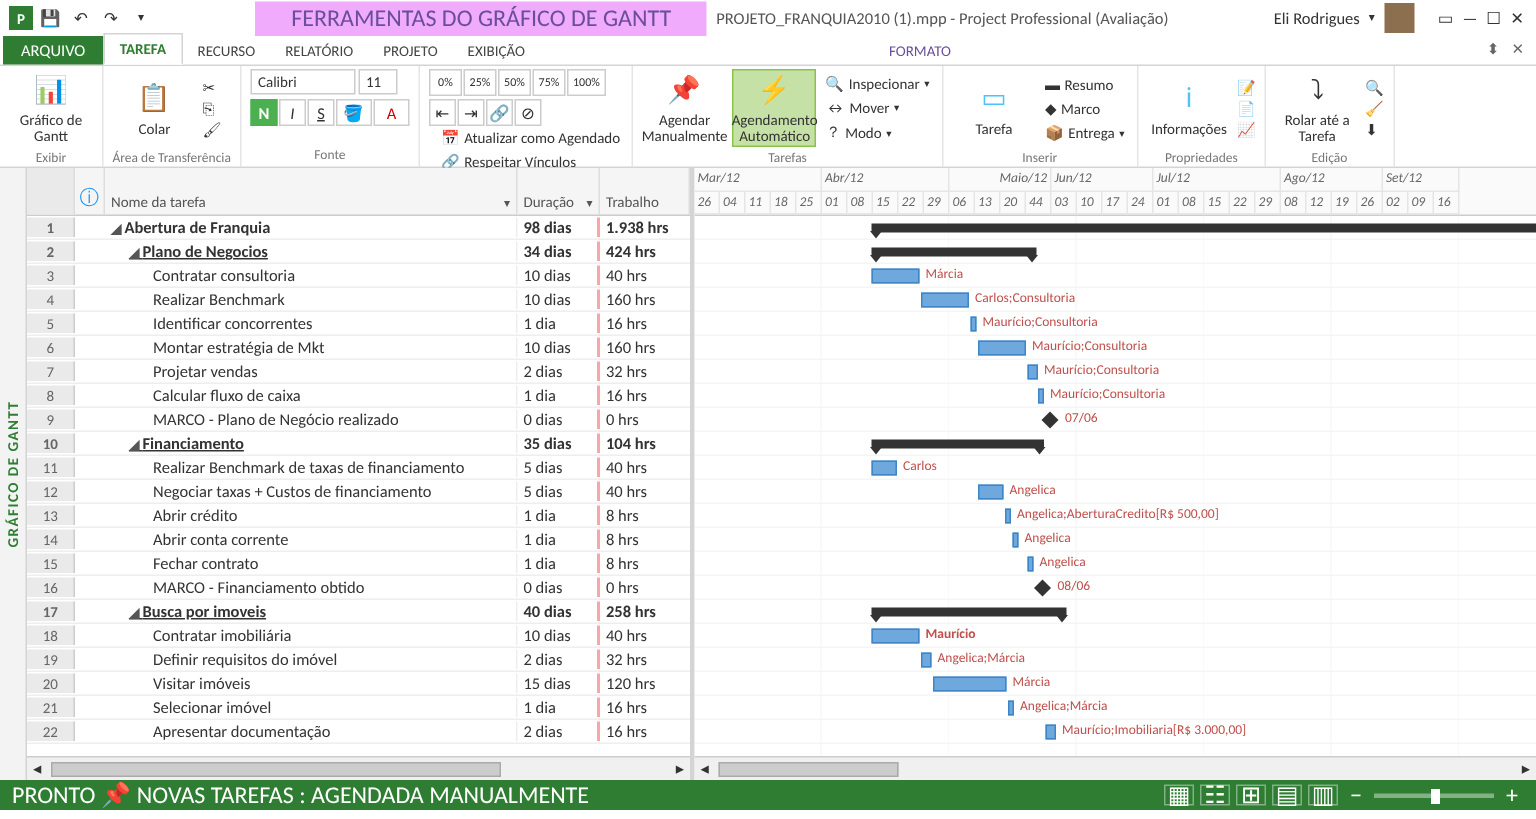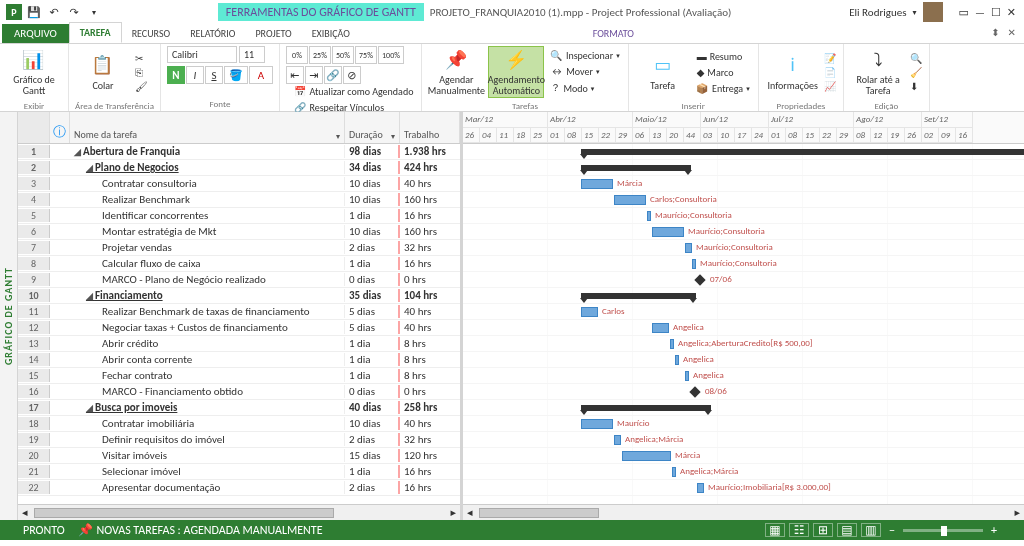--- a/index.html
+++ b/index.html
@@ -3,21 +3,21 @@
 <meta charset="utf-8">
 <style>
 * { box-sizing: border-box; margin: 0; padding: 0; font-family: "Segoe UI", Calibri, sans-serif; }
 body { width: 1024px; height: 546px; overflow: hidden; background: #fff; font-size: 11px; color: #333; }
 
 
 .titlebar { height: 24px; background: #fff; display: flex; align-items: center; font-size: 11px; }
 .qat { display: flex; align-items: center; gap: 4px; padding: 0 6px; }
 .qat .icon { width: 16px; height: 16px; display: flex; align-items: center; justify-content: center; }
 .title-center { flex: 1; display: flex; justify-content: center; gap: 6px; align-items: center; }
-.tooltab { background: #5eead4; color: #6b4e9b; padding: 2px 8px; font-size: 12px; }
+.tooltab { background: #f0abfc; color: #6b4e9b; padding: 2px 24px; font-size: 16px; }
 .title-text { color: #555; }
 .win-controls { display: flex; gap: 6px; padding: 0 8px; align-items: center; }
 .user-area { display: flex; align-items: center; gap: 6px; padding: 0 8px; }
 .avatar { width: 20px; height: 20px; background: #8b6f4e; }
 
 
 .ribbon-tabs { height: 20px; display: flex; align-items: end; border-bottom: 1px solid #d4d4d4; font-size: 11px; }
 .file-tab { background: #2e7d32; color: #fff; padding: 3px 12px; margin-left: 2px; }
 .tab { padding: 3px 10px; color: #444; text-transform: uppercase; font-size: 10px; }
 .tab.active { border: 1px solid #d4d4d4; border-bottom: 1px solid #fff; background: #fff; color: #2e7d32; font-weight: 600; }
@@ -79,21 +79,21 @@
 .bar.summary { height: 6px; top: 5px; background: #333; border: none; }
 .bar.summary::before, .bar.summary::after { content:""; position:absolute; top:5px; width:0; height:0; border-left:4px solid transparent; border-right:4px solid transparent; border-top:5px solid #333; }
 .bar.summary::before { left:-1px; } .bar.summary::after { right:-1px; }
 .milestone { position: absolute; top: 4px; width: 8px; height: 8px; background: #333; transform: rotate(45deg); }
 .reslabel { position: absolute; top: 1px; font-size: 9px; color: #c0504d; white-space: nowrap; }
 
 .hscroll { height: 16px; background: #f0f0f0; border-top: 1px solid #ccc; display:flex; align-items:center; }
 .hscroll .thumb { height:10px; background:#ccc; border:1px solid #aaa; }
 
 
-.statusbar { height: 20px; background: #2e7d32; color: #fff; display: flex; align-items: center; font-size: 12px; padding: 0 23px; gap: 14px; }
+.statusbar { height: 20px; background: #2e7d32; color: #fff; display: flex; align-items: center; font-size: 16px; padding: 0 8px; gap: 4px; }
 .statusbar .right { margin-left: auto; display: flex; gap: 4px; align-items: center; }
 .sb-btn { width: 20px; height: 14px; border: 1px solid rgba(255,255,255,0.4); display:flex; align-items:center; justify-content:center; }
 .zoom-track { width: 80px; height: 3px; background: rgba(255,255,255,0.4); position: relative; }
 .zoom-thumb { position:absolute; left: 38px; top:-3px; width:6px; height:10px; background:#fff; }
 </style>
 </head>
 <body>
 
 <div class="titlebar">
   <div class="qat">
@@ -494,21 +494,21 @@
         <div class="thumb" style="width:300px;margin-left:2px"></div>
         <span style="margin-left:auto;padding:0 4px">▸</span>
     </div>
   </div>
 
   <div class="gantt-pane">
     <div class="time-header">
       <div class="time-row" id="month-row">
           <div class="time-cell" style="width: 85px;">Mar/12</div>
           <div class="time-cell" style="width: 85px;">Abr/12</div>
-          <div class="time-cell" style="width: 68px;">Maio/12</div>
+          <div class="time-cell" style="width: 68px; text-align: right;">Maio/12</div>
           <div class="time-cell" style="width: 68px;">Jun/12</div>
           <div class="time-cell" style="width: 85px;">Jul/12</div>
           <div class="time-cell" style="width: 68px;">Ago/12</div>
           <div class="time-cell" style="width: 51px;">Set/12</div>
         </div>
       <div class="time-row" id="day-row">
           <div class="time-cell" style="width: 17px;">26</div>
           <div class="time-cell" style="width: 17px;">04</div>
           <div class="time-cell" style="width: 17px;">11</div>
           <div class="time-cell" style="width: 17px;">18</div>
@@ -600,21 +600,21 @@
         </div>
         <div class="gantt-row">
           <div class="milestone" style="left: 228px;"></div>
           <div class="reslabel" style="left: 242px;">08/06</div>
         </div>
         <div class="gantt-row">
           <div class="bar summary" style="left: 118px; width: 130px;"></div>
         </div>
         <div class="gantt-row">
           <div class="bar" style="left: 118px; width: 32px;"></div>
-          <div class="reslabel" style="left: 154px;">Maurício</div>
+          <div class="reslabel" style="left: 154px; font-weight: bold;">Maurício</div>
         </div>
         <div class="gantt-row">
           <div class="bar" style="left: 151px; width: 7px;"></div>
           <div class="reslabel" style="left: 162px;">Angelica;Márcia</div>
         </div>
         <div class="gantt-row">
           <div class="bar" style="left: 159px; width: 49px;"></div>
           <div class="reslabel" style="left: 212px;">Márcia</div>
         </div>
         <div class="gantt-row">

